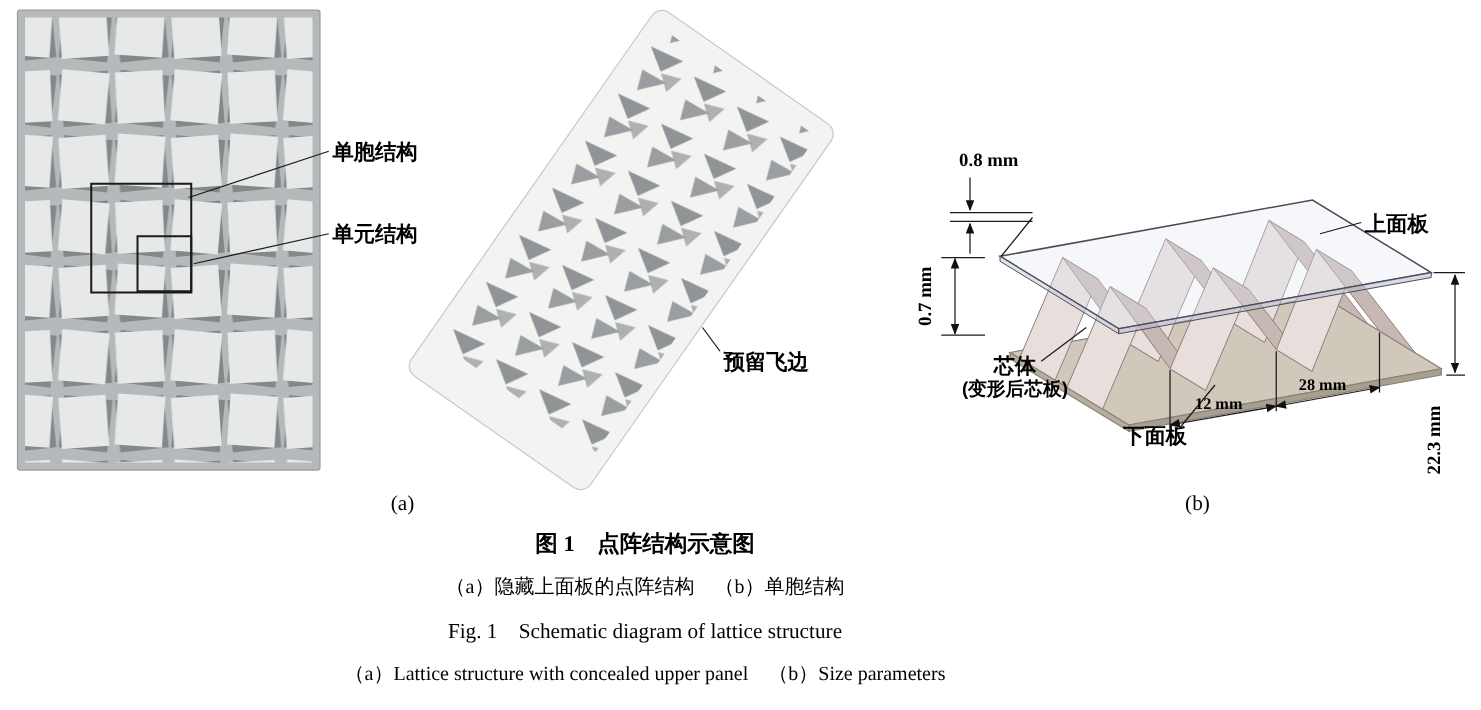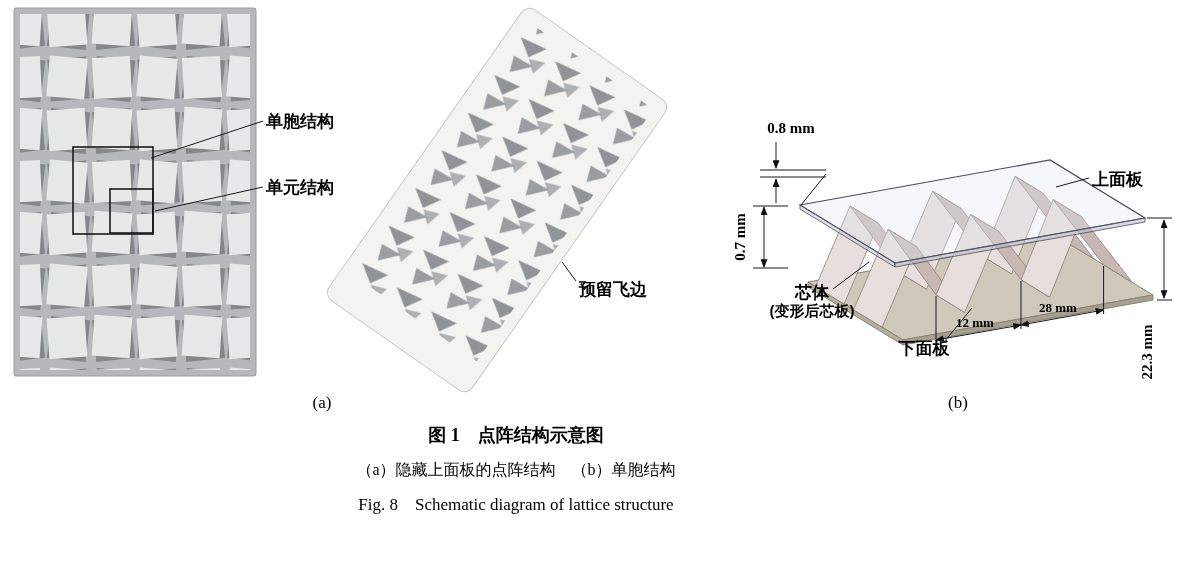--- a/index.html
+++ b/index.html
@@ -129,16 +129,17 @@
       <line class="dimline" x1="1164" y1="220" x2="1164" y2="298" marker-start="url(#arrow)" marker-end="url(#arrow)"></line>
       <text class="dim-label" transform="rotate(-90 1152 352)" x="1152" y="352" text-anchor="middle">22.3 mm</text>
 
       <text class="tag-label" x="958" y="408" text-anchor="middle">(b)</text>
     </g>
   </svg>
 
   <div class="caption">
     <p class="cap-zh-title">图 1　点阵结构示意图</p>
     <p class="cap-zh-sub">（a）隐藏上面板的点阵结构　（b）单胞结构</p>
-    <p class="cap-en-title">Fig. 8　Schematic diagram of lattice structure</p>
+    <p class="cap-en-title">Fig. 1　Schematic diagram of lattice structure</p>
+    <p class="cap-en-sub">（a）Lattice structure with concealed upper panel　（b）Size parameters</p>
   </div>
 
 </div>
 
 </body></html>

